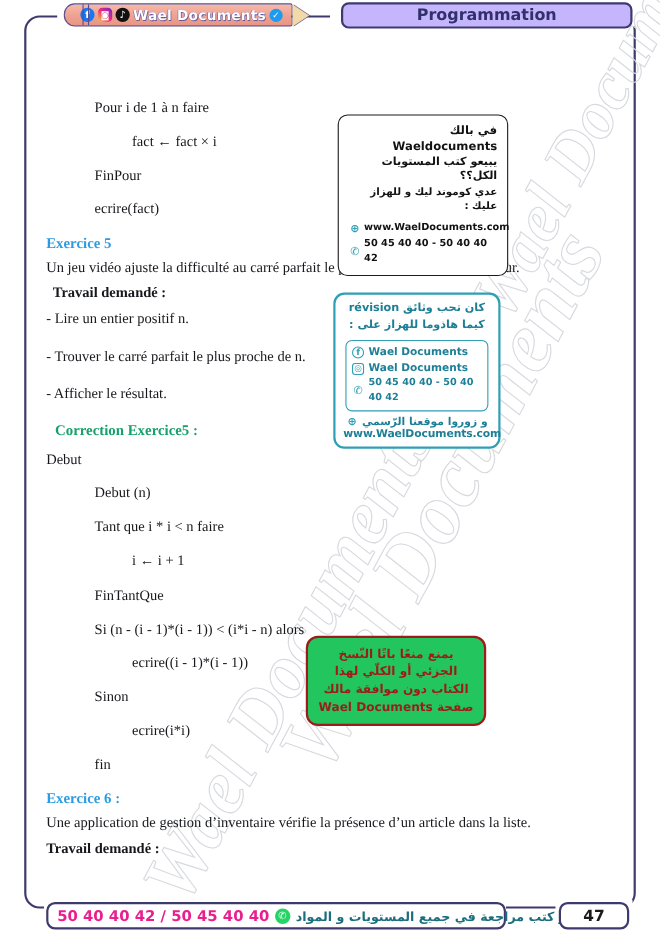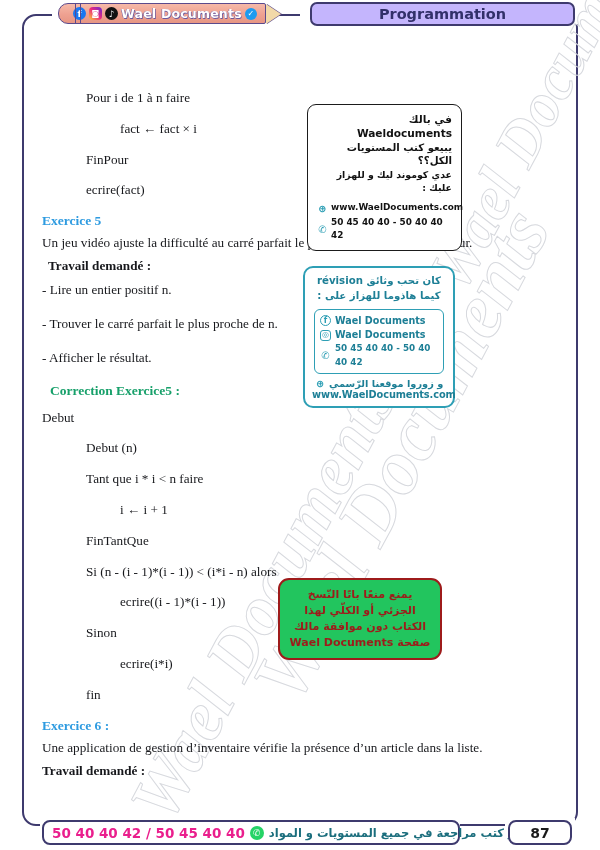--- a/index.html
+++ b/index.html
@@ -437,17 +437,17 @@
     <div>صفحة Wael Documents</div>
   </div>
 
   <div class="footer">
     <div class="footer-pill">
       <span class="footer-phone">50 40 40 42 / 50 45 40 40</span>
       <span class="wa">✆</span>
       <span class="footer-ar">متوفّر كتب مراجعة في جميع المستويات و المواد</span>
     </div>
     <div class="page-pill">
-      <span>87</span>
+      <span>47</span>
     </div>
   </div>
 
 </div>
 
 </body></html>

